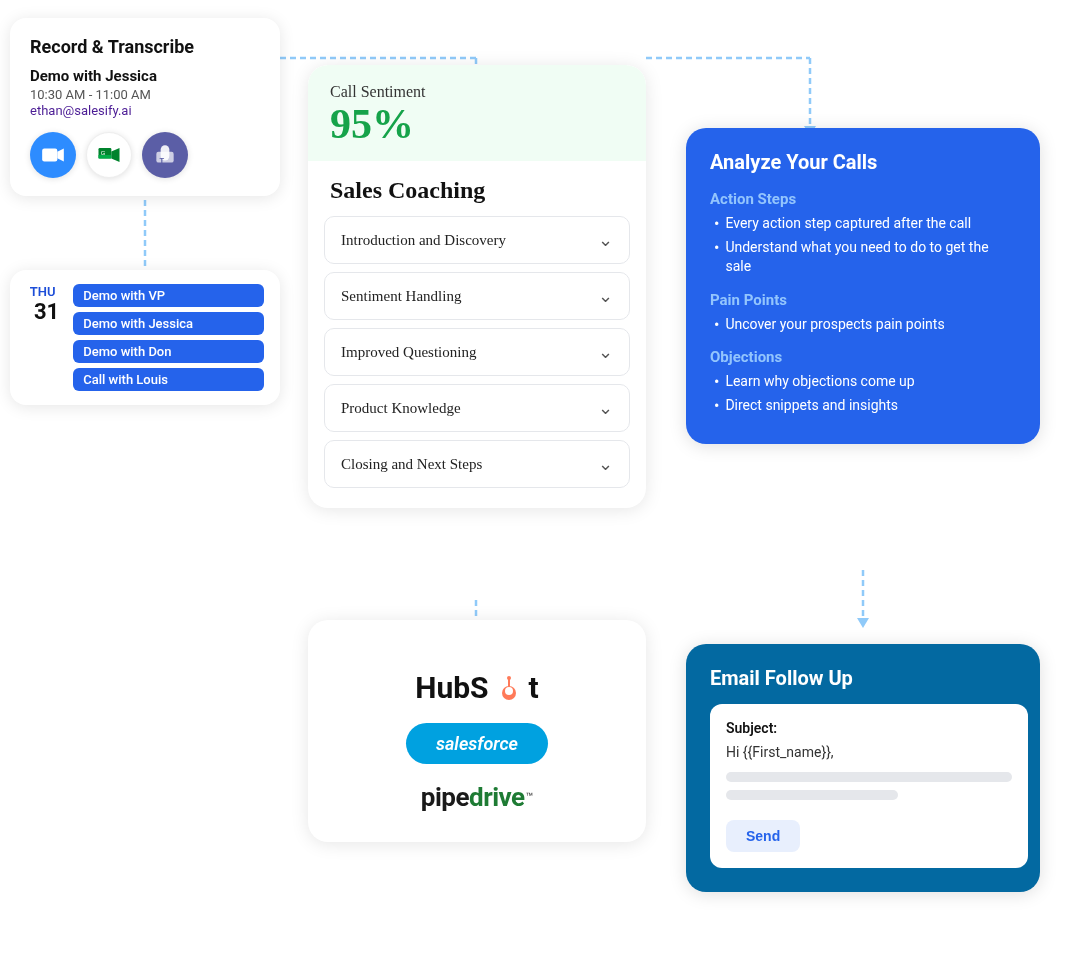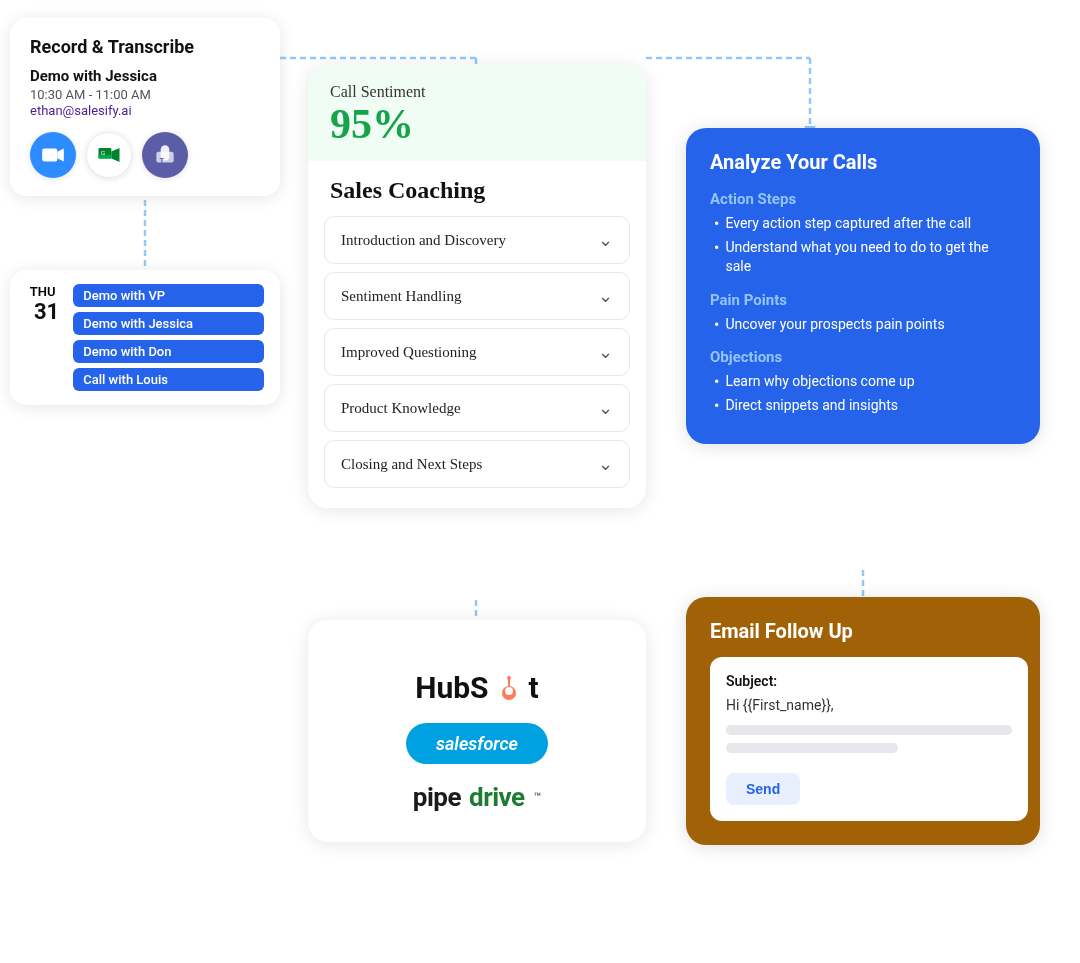--- a/index.html
+++ b/index.html
@@ -85,21 +85,21 @@
       gap: 14px;
       align-items: flex-start;
     }
     .cal-day {
       text-align: center;
       min-width: 32px;
     }
     .cal-day-name {
       font-size: 13px;
       font-weight: 600;
-      color: #000000;
+      color: #1d4ed8;
     }
     .cal-day-num {
       font-size: 22px;
       font-weight: 700;
       color: #111;
       margin-left: 8px;
     }
     .cal-events {
       display: flex;
       flex-direction: column;
@@ -232,24 +232,24 @@
       border-radius: 50px;
       padding: 10px 30px;
       font-size: 18px;
       font-weight: 600;
       font-style: italic;
     }
 
     
     .email-card {
       position: absolute;
-      top: 597px;
+      top: 644px;
       left: 686px;
       width: 354px;
-      background: #a16207;
+      background: #0369a1;
       border-radius: 20px;
       padding: 22px 12px 24px 24px;
       box-shadow: 0 2px 18px rgba(0,0,0,0.13);
     }
     .email-title {
       font-size: 20px;
       font-weight: 700;
       color: #fff;
       margin-bottom: 14px;
     }
@@ -441,21 +441,21 @@
           <circle cx="12" cy="15" r="4" fill="white"></circle>
           <rect x="11" y="2" width="2" height="9" rx="1" fill="#FF7A59"></rect>
           <circle cx="12" cy="2" r="2" fill="#FF7A59"></circle>
         </svg>
       </span>
       <span style="font-size:30px; font-weight:700; color:#111;">t</span>
     </div>
 
     <div class="crm-salesforce">salesforce</div>
 
-    <div style="display:flex; align-items:center; gap:8px;">
+    <div style="display:flex; align-items:center; gap:0;">
       <span style="font-size:26px; font-weight:700; color:#1A1A1A; letter-spacing:-0.5px;">pipe</span>
       <span style="font-size:26px; font-weight:700; color:#1E7B34; letter-spacing:-0.5px;">drive</span>
       <span style="font-size:12px; color:#333; vertical-align:super; margin-left:1px;">™</span>
     </div>
   </div>
 
   <div class="email-card">
     <div class="email-title">Email Follow Up</div>
     <div class="email-inner">
       <div class="email-subject-label">Subject:</div>

